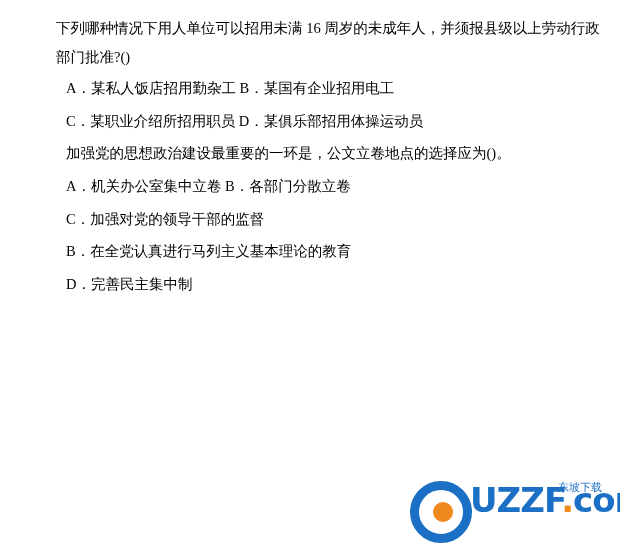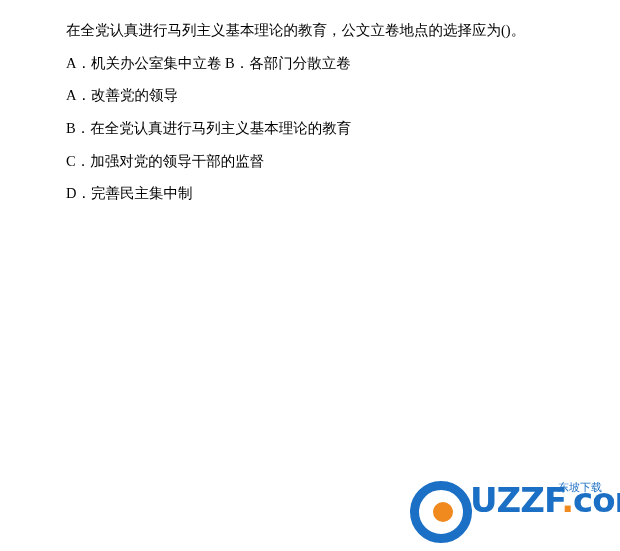--- a/index.html
+++ b/index.html
@@ -96,30 +96,34 @@
     line-height: 1.25;
     text-align: left;
   }
   .wm-sub span { display: block; }
 </style>
 </head>
 <body>
 
 <div class="page">
 
+  <div class="q-block">
+    <div class="line q-head">下列哪种情况下用人单位可以招用未满 16 周岁的未成年人，并须报县级以上劳动行政部门批准?()</div>
+    <div class="line opt">A．某私人饭店招用勤杂工 B．某国有企业招用电工</div>
+    <div class="line opt">C．某职业介绍所招用职员 D．某俱乐部招用体操运动员</div>
+  </div>
 
   <div class="q-block">
-    <div class="line opt">在全党认真进行马列主义基本理论的教育，公文立卷地点的选择应为()。</div>
+    <div class="line opt">加强党的思想政治建设最重要的一环是，公文立卷地点的选择应为()。</div>
     <div class="line opt">A．机关办公室集中立卷 B．各部门分散立卷</div>
   </div>
 
   <div class="q-block">
-    <div class="line opt">A．改善党的领导</div>
+    <div class="line opt">C．加强对党的领导干部的监督</div>
     <div class="line opt">B．在全党认真进行马列主义基本理论的教育</div>
-    <div class="line opt">C．加强对党的领导干部的监督</div>
     <div class="line opt">D．完善民主集中制</div>
   </div>
 
 
   <div class="watermark">
     <div class="wm-ring"></div>
     <div class="wm-text"><span>UZZF</span><span class="dot">.</span><span>com</span></div>
     <div class="wm-sub">
       <span>东坡下载</span>
     </div>

